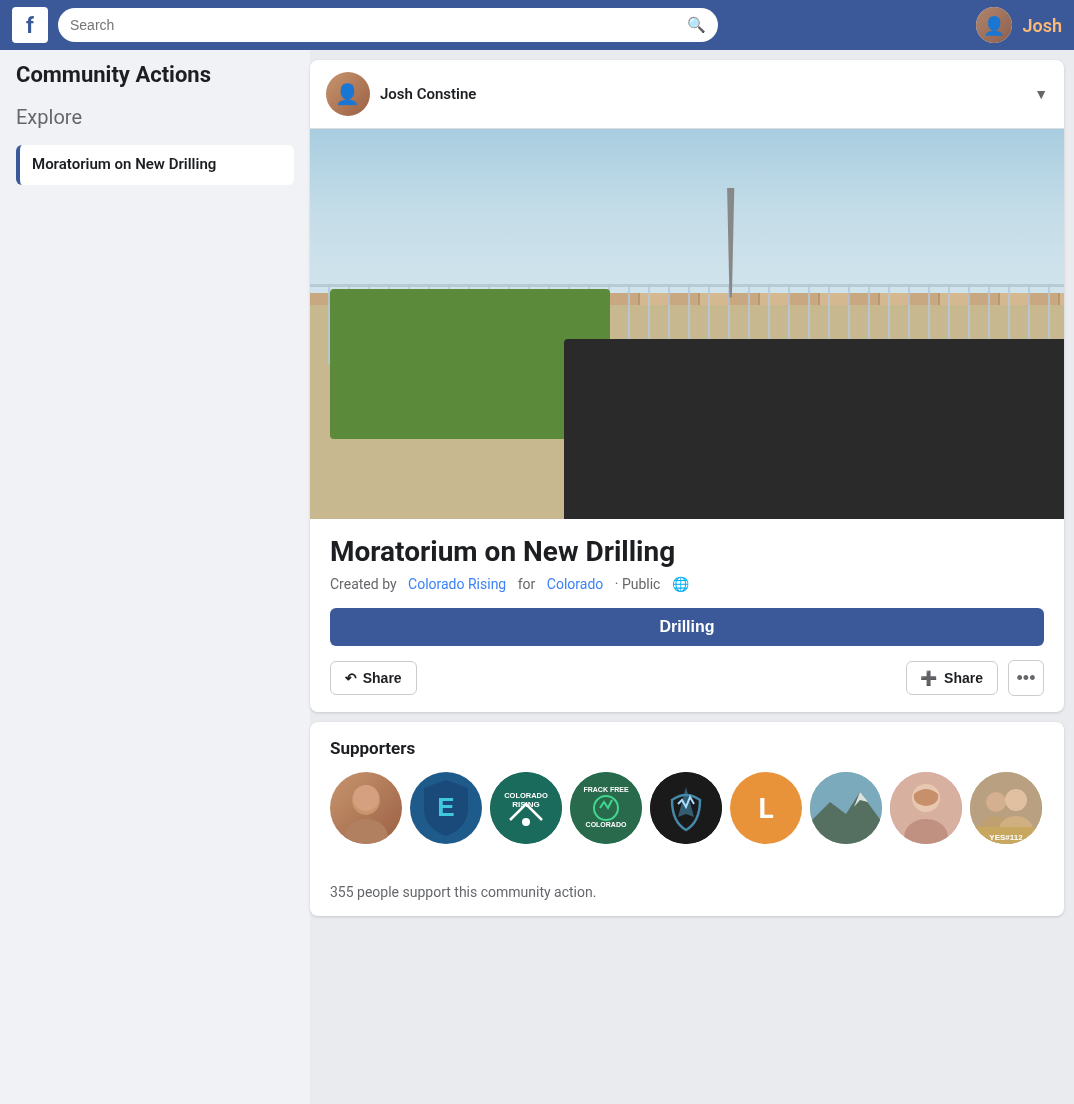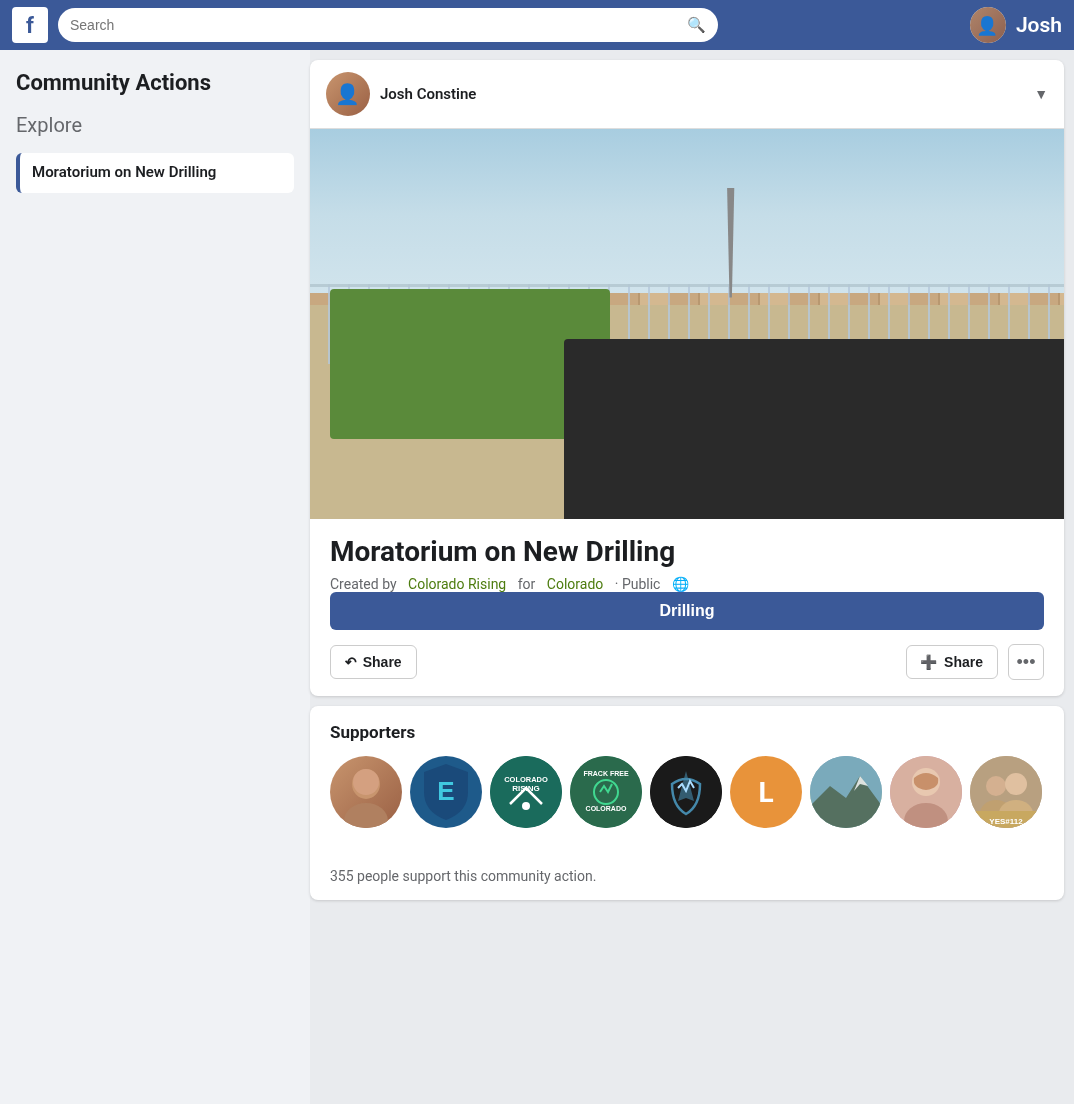--- a/index.html
+++ b/index.html
@@ -49,36 +49,36 @@
       overflow: hidden;
       display: flex; align-items: center; justify-content: center;
     }
     .nav-avatar-img {
       width: 100%; height: 100%;
       background: linear-gradient(135deg, #b0856a 0%, #8c6050 100%);
       border-radius: 50%;
       display: flex; align-items: center; justify-content: center;
       font-size: 18px; color: white;
     }
-    .nav-username { color: #ffffff; font-size: 21px; font-weight: 600; }
+    .nav-username { color: #fdba74; font-size: 18px; font-weight: 600; }
 
     
     .layout {
       display: flex;
       max-width: 1074px;
       margin: 0 auto;
       padding-top: 0;
     }
 
     
     .sidebar {
       width: 310px;
       flex-shrink: 0;
       background: #f0f2f5;
-      padding: 20px 16px;
+      padding: 12px 16px;
       min-height: calc(1104px - 50px);
     }
     .sidebar-title {
       font-size: 22px;
       font-weight: 700;
       color: #1c1e21;
       margin-bottom: 14px;
     }
     .sidebar-explore {
       font-size: 20px;
@@ -210,23 +210,24 @@
     }
     .action-title {
       font-size: 28px;
       font-weight: 700;
       color: #1c1e21;
       margin-bottom: 8px;
     }
     .action-meta {
       font-size: 14px;
       color: #65676b;
+      margin-bottom: 16px;
       display: flex; align-items: center; gap: 4px;
     }
-    .action-meta a { color: #4d7c0f; text-decoration: none; }
+    .action-meta a { color: #3b82f6; text-decoration: none; }
     .globe-icon { font-size: 14px; color: #65676b; }
 
     
     .support-btn {
       display: block;
       width: calc(100% - 40px);
       margin: 0 20px 14px;
       padding: 10px;
       background: #3b5998;
       color: white;

